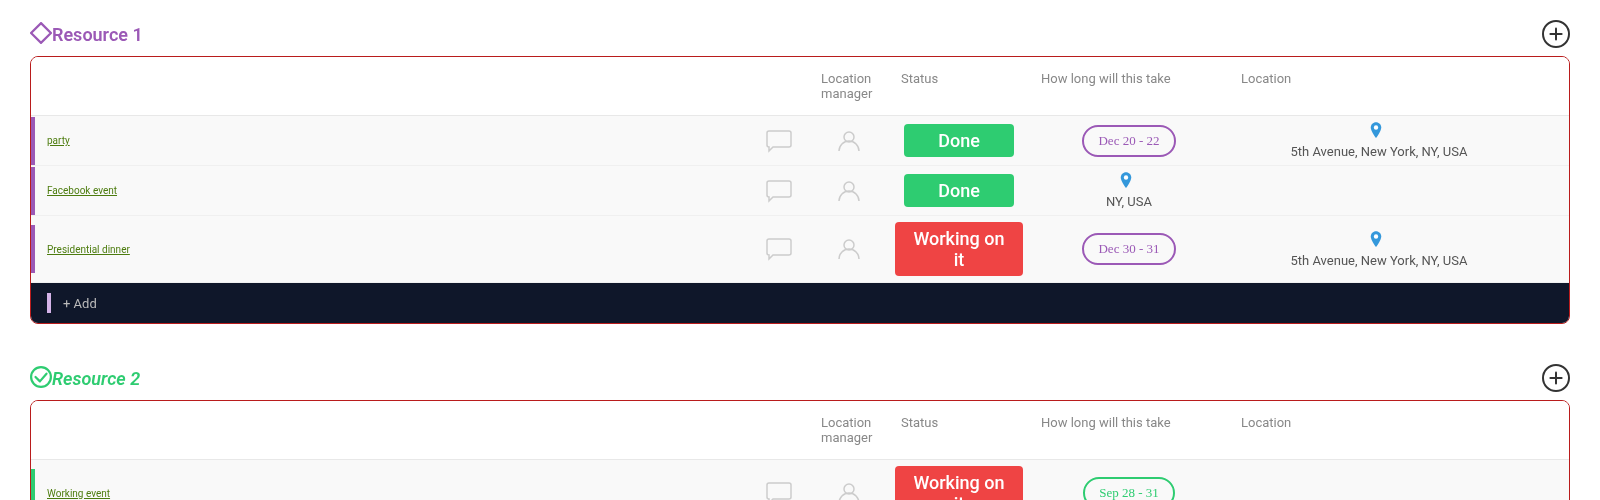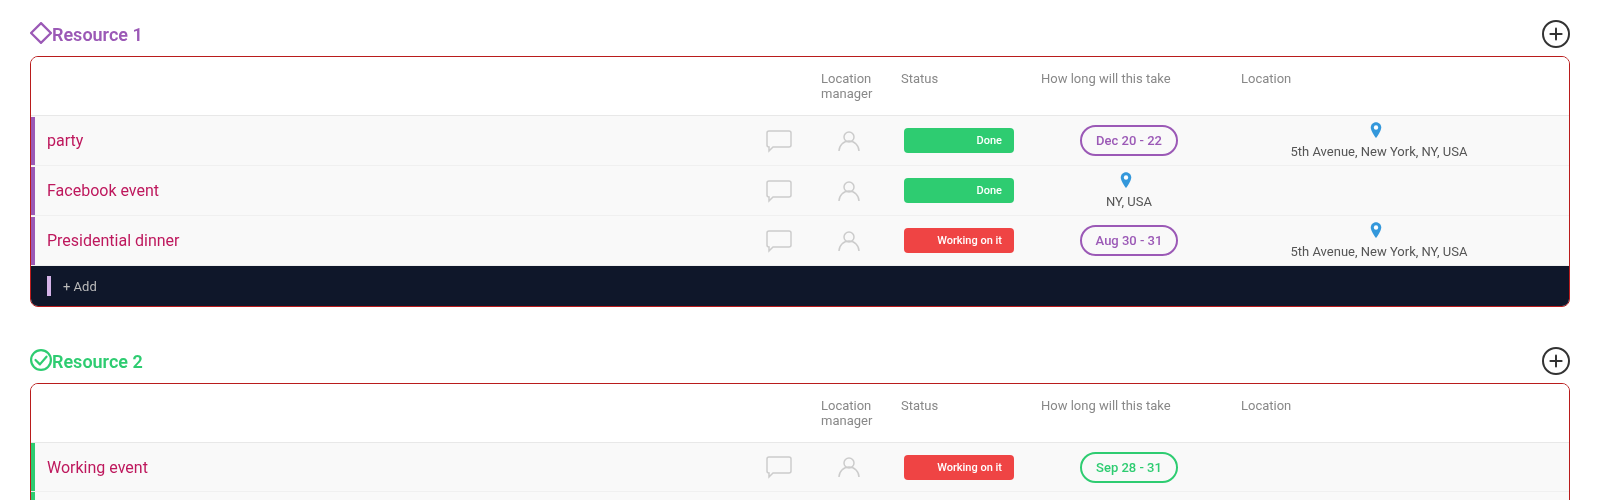--- a/index.html
+++ b/index.html
@@ -23,21 +23,21 @@
       justify-content: flex-end;
     }
 
     .resource-title {
       font-size: 18px;
       font-weight: 600;
       flex: 1;
     }
 
     .resource-1 .resource-title { color: #9b59b6; }
-    .resource-2 .resource-title { color: #2ecc71; }
+    .resource-2 .resource-title { color: #2ecc71; font-style: italic; }
 
     .add-resource-btn {
       width: 28px;
       height: 28px;
       border-radius: 50%;
       border: 2px solid #333;
       background: #fff;
       display: flex;
       align-items: center;
       justify-content: center;
@@ -94,22 +94,23 @@
       align-self: stretch;
       min-height: 48px;
       margin-right: 12px;
       flex-shrink: 0;
     }
 
     .resource-1 .row-color-bar { background: #9b59b6; }
     .resource-2 .row-color-bar { background: #2ecc71; }
 
     .row-name-text {
-      color: #be185d;
-      font-size: 16px;
+      color: #4d7c0f;
+      font-size: 10px;
+      text-decoration: underline;
     }
 
     .icon-cell {
       display: flex;
       align-items: center;
       justify-content: center;
       padding: 6px;
     }
 
     .comment-icon, .user-icon {
@@ -121,24 +122,24 @@
     .status-cell {
       display: flex;
       align-items: center;
       justify-content: center;
       padding: 6px;
     }
 
     .status-badge {
       padding: 6px 12px;
       border-radius: 4px;
-      font-size: 11px;
+      font-size: 18px;
       font-weight: 500;
       color: #fff;
-      text-align: right;
+      text-align: center;
       min-width: 110px;
     }
 
     .status-done { background: #2ecc71; }
     .status-working { background: #ef4444; }
 
     .date-cell {
       display: flex;
       align-items: center;
       justify-content: center;
@@ -146,20 +147,21 @@
     }
 
     .date-badge {
       padding: 6px 14px;
       border-radius: 20px;
       border: 2px solid #9b59b6;
       color: #9b59b6;
       font-size: 13px;
       font-weight: 500;
       white-space: nowrap;
+      font-family: Liberation Serif, serif;
     }
 
     .resource-2 .date-badge {
       border-color: #2ecc71;
       color: #2ecc71;
     }
 
     .location-cell {
       display: flex;
       align-items: center;
@@ -296,21 +298,21 @@
           <div class="icon-cell">
             <svg class="user-icon" viewBox="0 0 28 28" width="28" height="28">
       <circle cx="14" cy="10" r="5" fill="none" stroke="#ccc" stroke-width="1.5"></circle>
       <path d="M4,24 a10,10 0 0 1 20,0" fill="none" stroke="#ccc" stroke-width="1.5"></path>
     </svg>
           </div>
           <div class="status-cell">
             <div class="status-badge status-working">Working on it</div>
           </div>
           <div class="date-cell">
-            <div class="date-badge">Aug 30 - 31</div>
+            <div class="date-badge">Dec 30 - 31</div>
           </div>
           <div class="location-cell">
             <span class="location-icon"><svg viewBox="0 0 16 20" width="14" height="18">
                 <path d="M8,0 C4.69,0 2,2.69 2,6 C2,10.5 8,18 8,18 C8,18 14,10.5 14,6 C14,2.69 11.31,0 8,0 Z" fill="#3498db"></path>
                 <circle cx="8" cy="6" r="2.5" fill="white"></circle>
               </svg></span>
             <span class="location-text">5th Avenue, New York, NY, USA</span>
           </div>
           <div></div>
         </div>

